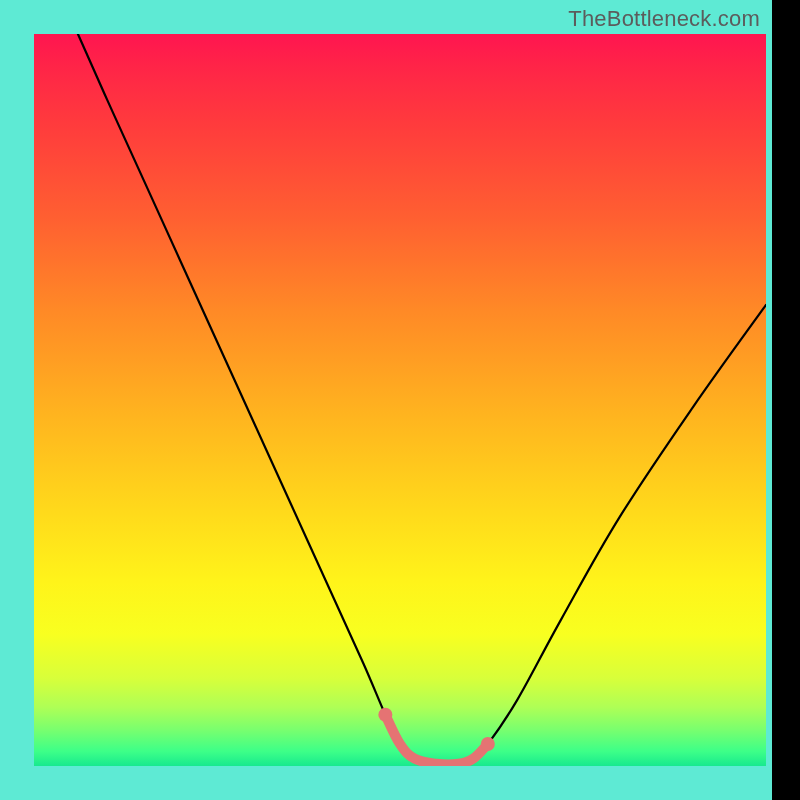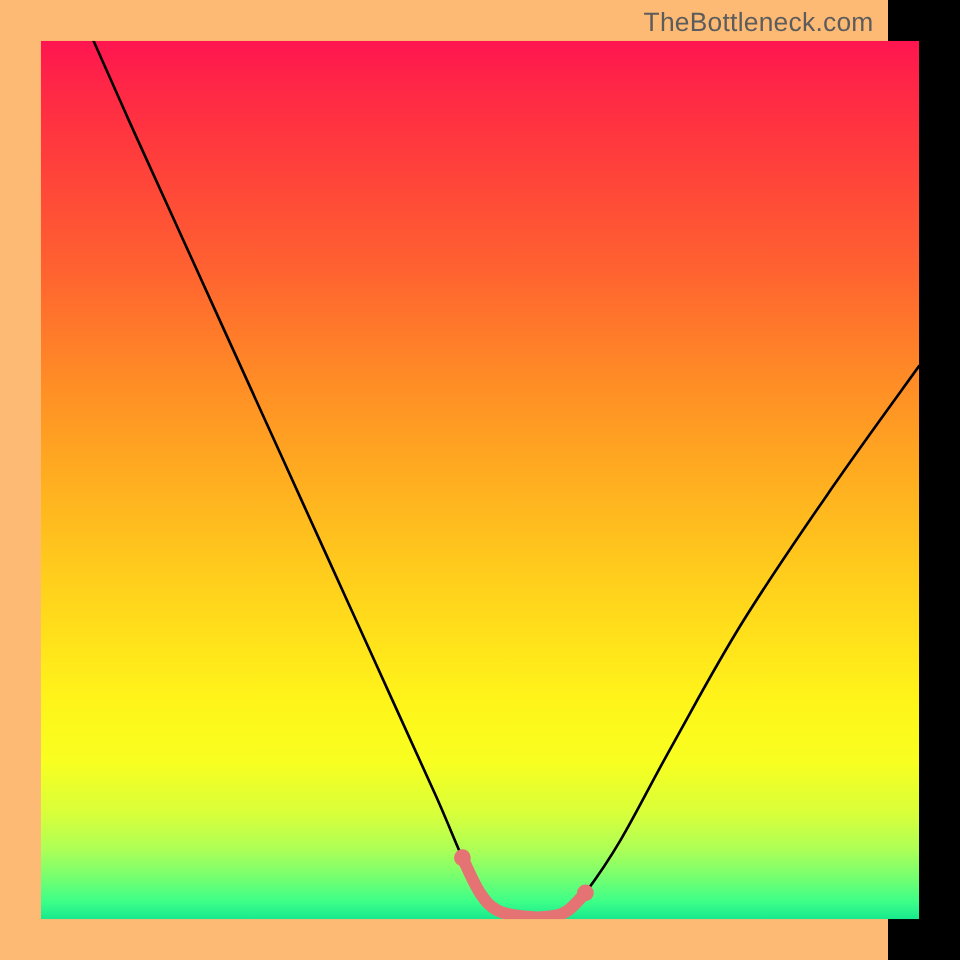--- a/index.html
+++ b/index.html
@@ -10,21 +10,22 @@
     overflow: hidden;
     background: #000;
     font-family: Arial, Helvetica, sans-serif;
   }
   .frame {
     position: absolute;
     left: 0;
     top: 0;
     width: 740px;
     height: 800px;
-    background: #fdba74;
+    background: #5eead4;
+    padding-left: 32px;
   }
   .plot-area {
     position: absolute;
     left: 34px;
     top: 34px;
     width: 732px;
     height: 732px;
     overflow: hidden;
   }
   .gradient {

